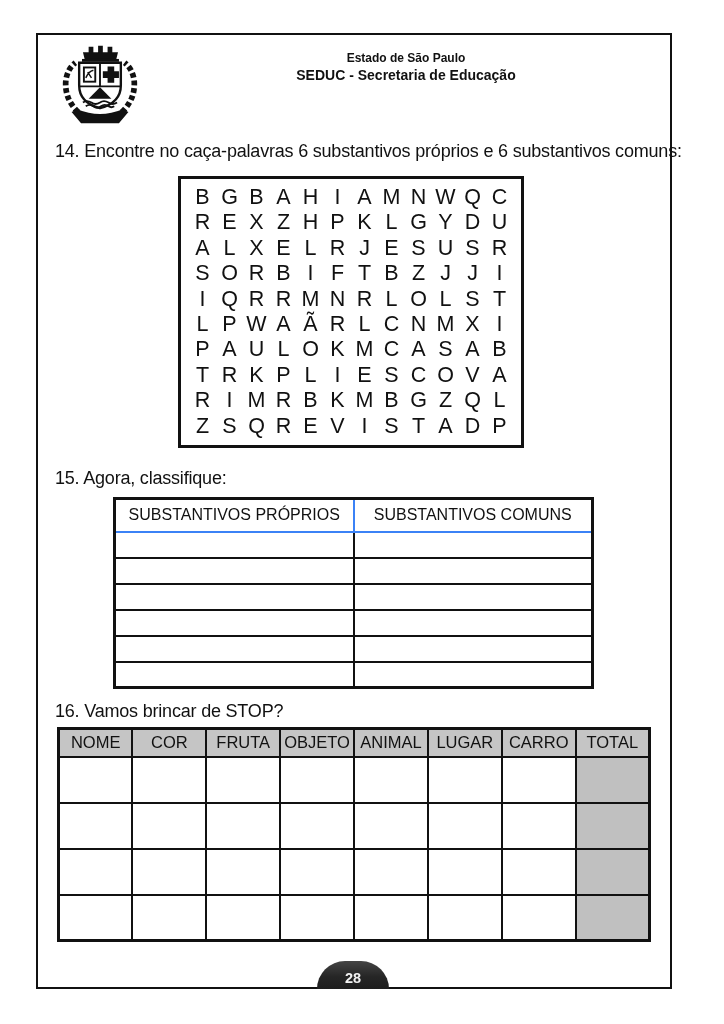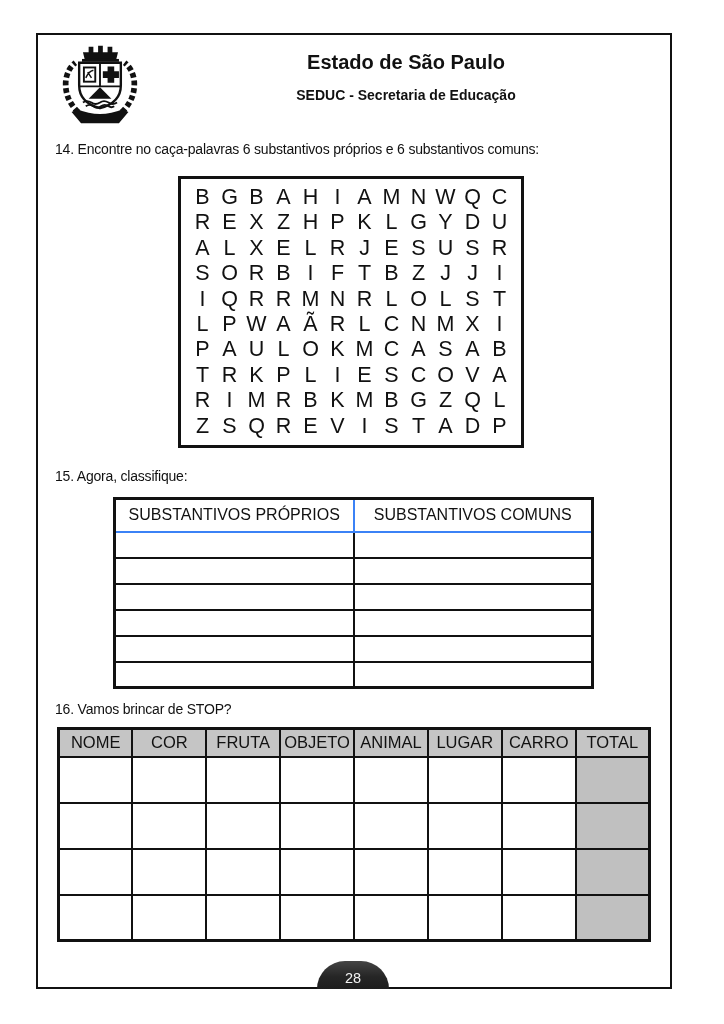--- a/index.html
+++ b/index.html
@@ -26,27 +26,27 @@
   .header-text {
     position: absolute; left: 150px; top: 47px; width: 512px;
     text-align: center;
   }
   .title {
     font-size: 19px; font-weight: bold; letter-spacing: -0.4px;
     padding-bottom: 5px;
     border-bottom: 2.5px solid #111;
     white-space: nowrap;
   }
-  .subtitle { font-size: 20px; font-weight: 600; margin-top: 4px; }
-  .subtitle2 { font-size: 14px; font-weight: 600; margin-top: 13px; }
+  .subtitle { font-size: 12px; font-weight: 600; margin-top: 4px; }
+  .subtitle2 { font-size: 14px; font-weight: 600; margin-top: 2px; }
 
   
   .q-label {
     position: absolute; left: 55px;
-    font-size: 14px; font-weight: 500; letter-spacing: -0.2px;
+    font-size: 18px; font-weight: 500; letter-spacing: -0.2px;
     white-space: nowrap;
   }
   #q14-label { top: 141px; }
   #q15-label { top: 468px; }
   #q16-label { top: 701px; }
 
   
   .word-search {
     position: absolute; left: 178px; top: 176px;
     width: 346px; height: 272px;
@@ -94,21 +94,21 @@
   
   .page-badge {
     position: absolute; left: 317px; top: 961px;
     width: 72px; height: 28px;
     border-radius: 36px 36px 0 0;
     background: linear-gradient(180deg, #454545 0%, #262626 55%, #1d1d1d 100%);
     display: flex; align-items: flex-end; justify-content: center;
     z-index: 3;
   }
   .page-badge span {
-    color: #f2f2f2; font-size: 14.5px; font-weight: 400;
+    color: #f2f2f2; font-size: 14.5px; font-weight: 700;
     padding-bottom: 3px;
   }
 </style>
 </head>
 <body>
 
 <div class="frame"></div>
 
 <svg class="logo" viewBox="0 0 100 95">
 

